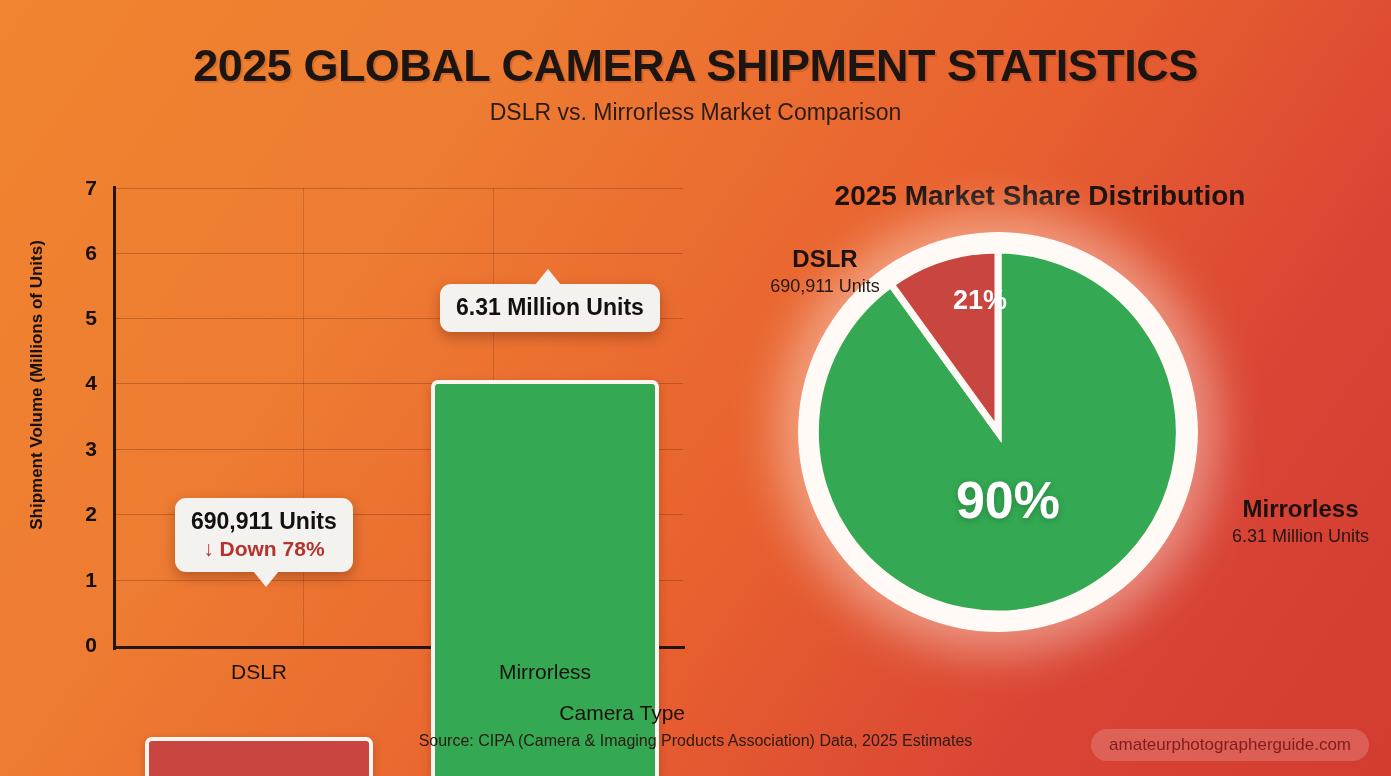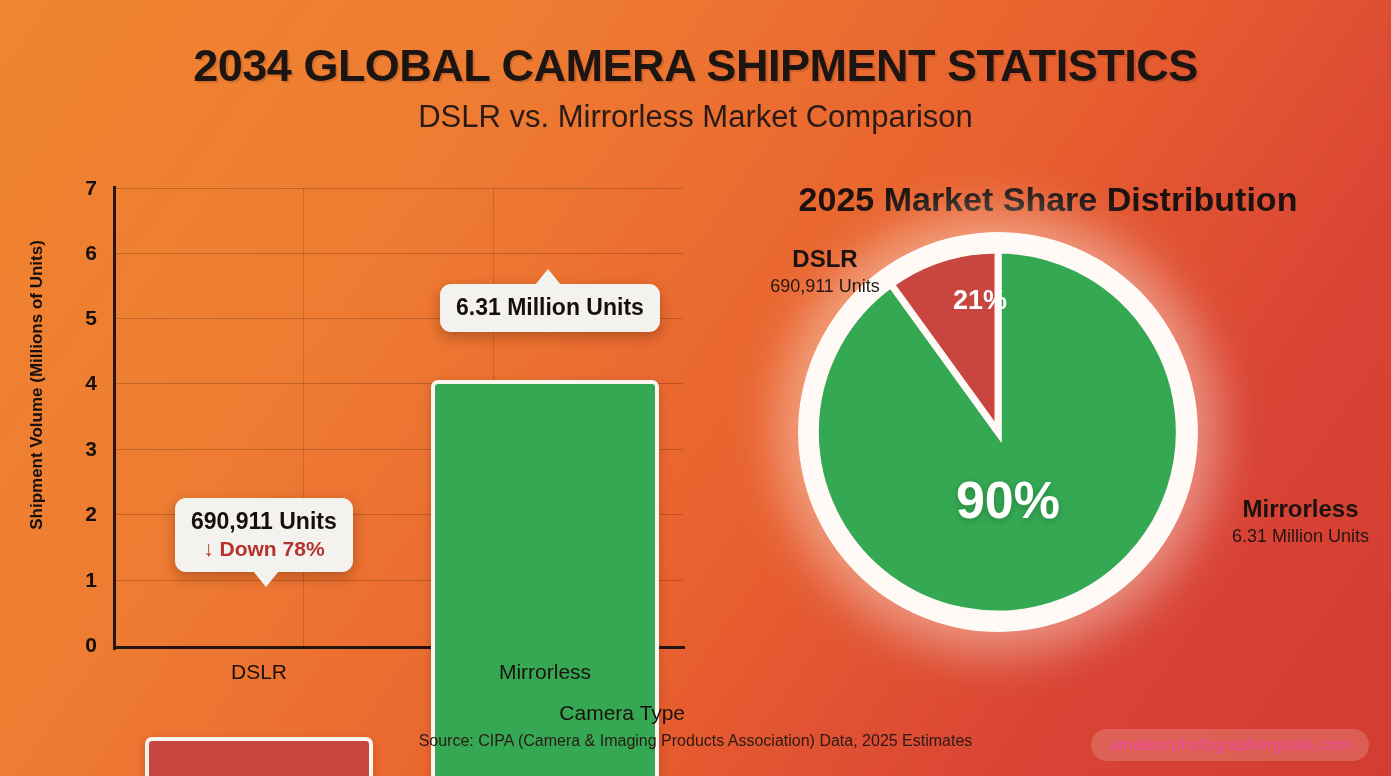--- a/index.html
+++ b/index.html
@@ -11,21 +11,21 @@
   }
   
   #title {
     position:absolute; top:40px; left:0; width:100%; text-align:center;
     font-size:45px; font-weight:bold; letter-spacing:-0.5px; color:#1d1512;
     font-family:"Liberation Sans", sans-serif;
     text-shadow:2px 2px 0 rgba(120,45,10,.22);
   }
   #subtitle {
     position:absolute; top:99px; left:0; width:100%; text-align:center;
-    font-size:31px; color:#2a1b16; font-weight:400;
+    font-size:23px; color:#2a1b16; font-weight:400;
   }
   
   #bar-panel { position:absolute; left:0; top:150px; width:720px; height:570px; }
   #ylabel {
     position:absolute; left:-128px; top:225px; width:330px; text-align:center;
     transform:rotate(-90deg); font-size:17px; font-weight:bold; color:#17100d;
   }
   #plot { position:absolute; left:113px; top:40px; width:570px; height:610px; }
   .axis-line { position:absolute; background:#241510; }
   #y-axis { left:0; top:-4px; width:3px; height:464px; }
@@ -62,22 +62,22 @@
   .delta.down { color:#b5322f; }
   .delta.up   { color:#2e9248; }
   .tail { position:absolute; width:0; height:0; border-left:13px solid transparent; border-right:13px solid transparent; }
   .tail.down-tail { bottom:-15px; left:78px; border-top:16px solid #f4f2ef; }
   .tail.up-tail   { top:-15px; left:95px; border-bottom:16px solid #f4f2ef; }
   #callout-dslr { left:175px; top:348px; }
   #callout-ml   { left:440px; top:134px; }
   
   #pie-panel { position:absolute; left:720px; top:150px; width:671px; height:570px; }
   #pie-title {
-    position:absolute; top:30px; left:8px; width:640px; text-align:center;
-    font-size:34px; font-weight:bold; color:#1d1210;
+    position:absolute; top:30px; left:0; width:640px; text-align:center;
+    font-size:28px; font-weight:bold; color:#1d1210;
   }
   #pie-glow {
     position:absolute; left:78px; top:82px; width:400px; height:400px; border-radius:50%;
     box-shadow:0 0 46px 22px rgba(255,245,235,.42);
   }
   #pie-ring {
     position:absolute; left:78px; top:82px; width:400px; height:400px; border-radius:50%;
     background:#fffaf5;
   }
   #pie-svg { position:absolute; left:78px; top:82px; }
@@ -95,27 +95,27 @@
   #legend-dslr { left:10px; top:95px; width:190px; text-align:center; }
   #legend-ml   { left:488px; top:345px; width:185px; text-align:center; }
   
   #source {
     position:absolute; left:0; top:732px; width:1391px; text-align:center;
     font-size:16px; color:#2b1a14;
   }
   #watermark {
     position:absolute; right:22px; top:729px;
     background:rgba(255,255,255,.17); border-radius:16px;
-    padding:6px 18px; font-size:17px; color:#ec4899;
+    padding:6px 18px; font-size:17px; color:#7f1d1d;
   }
 </style>
 </head>
 <body>
 
-<div id="title">2034 GLOBAL CAMERA SHIPMENT STATISTICS</div>
+<div id="title">2025 GLOBAL CAMERA SHIPMENT STATISTICS</div>
 <div id="subtitle">DSLR vs. Mirrorless Market Comparison</div>
 
 <div id="bar-panel">
 
   <div id="ylabel">Shipment Volume (Millions of Units)</div>
 
   <div id="plot">
 
     <div class="gridline-h" style="top:-2px"></div>
     <div class="gridline-h" style="top:63px"></div>

